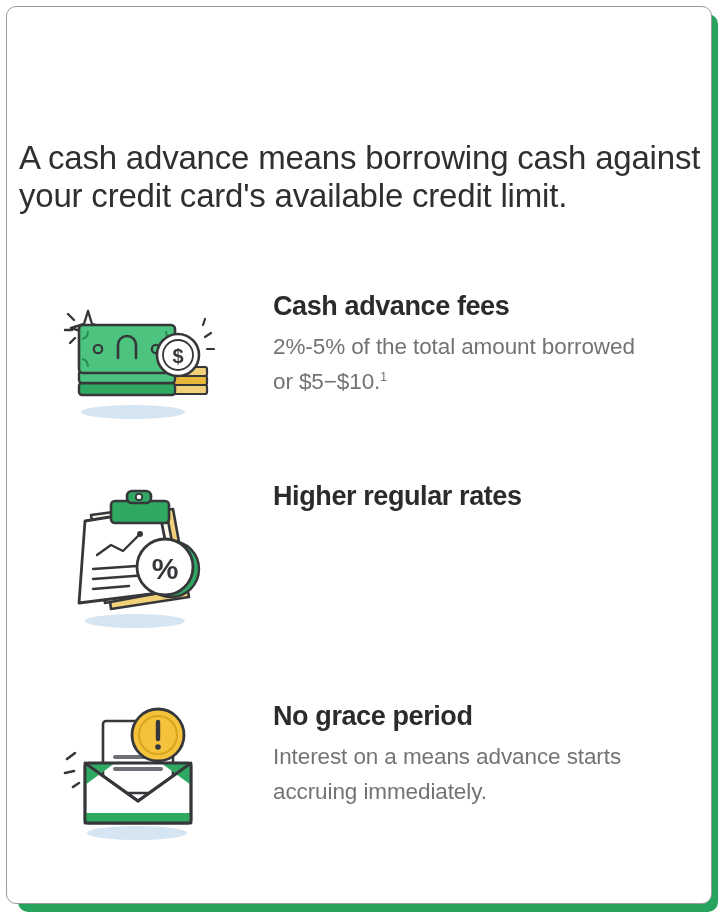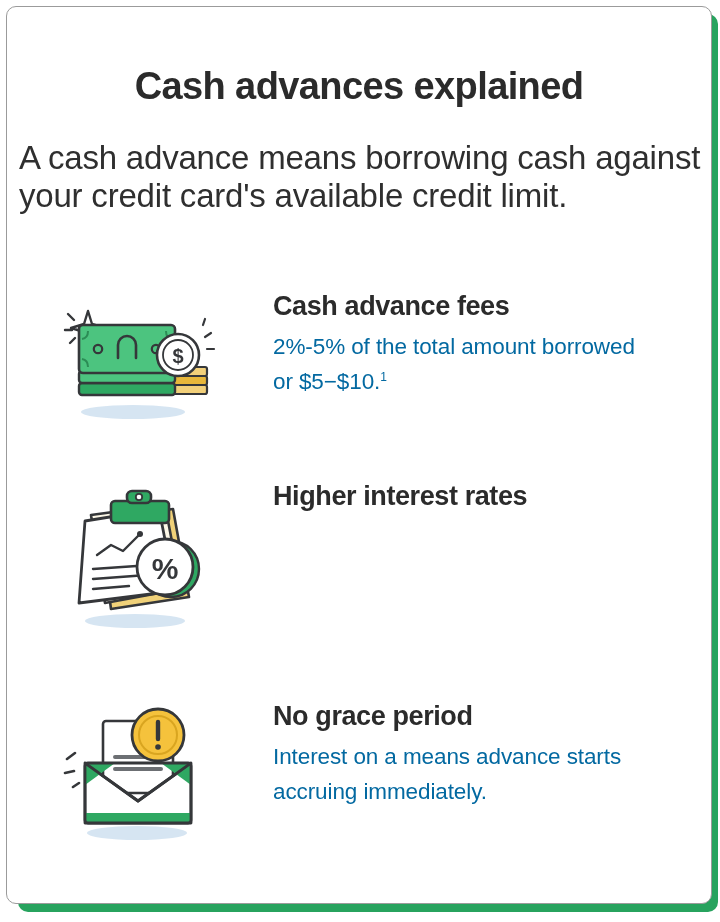--- a/index.html
+++ b/index.html
@@ -104,21 +104,21 @@
     font-weight: 700;
     color: #2b2b2b;
     letter-spacing: -0.4px;
     line-height: 34px;
   }
 
   .row-body {
     margin-top: 6px;
     font-size: 22.5px;
     line-height: 35px;
-    color: #0369a1;
+    color: #737373;
     letter-spacing: -0.1px;
     max-width: 375px;
   }
 
   .fn {
     font-size: 12px;
     vertical-align: super;
     line-height: 0;
   }
 
@@ -127,21 +127,20 @@
 </head>
 <body>
 
 <div class="stage">
 
   <div class="accent-shadow"></div>
 
   <div class="card">
     <div class="card-inner">
 
-      <h1 class="page-title">Cash advances explained</h1>
 
       <p class="intro">A cash advance means borrowing cash against your credit card's available credit limit.</p>
 
       <div class="row" id="row-0">
         <div class="icon-cell">
           <svg width="170" height="130" viewBox="0 0 170 130" aria-hidden="true">
 
             <ellipse cx="78" cy="117" rx="52" ry="7" fill="#cfe0f0" opacity="0.85"></ellipse>
 
             <path d="M33 16 L37 29 L50 33 L37 37 L33 50 L29 37 L16 33 L29 29 Z" fill="#ffffff" stroke="#35373a" stroke-width="2.4" stroke-linejoin="round"></path>
@@ -196,21 +195,21 @@
             <circle cx="85" cy="49" r="3" fill="#35373a"></circle>
 
             <path d="M38 84 L96 80 M38 94 L92 90 M38 104 L74 101" stroke="#35373a" stroke-width="2.4" stroke-linecap="round" fill="none"></path>
 
             <circle cx="116" cy="84" r="28" fill="#2fa862" stroke="#35373a" stroke-width="2.4"></circle>
             <circle cx="110" cy="82" r="28" fill="#ffffff" stroke="#35373a" stroke-width="2.8"></circle>
             <text x="110" y="94" text-anchor="middle" font-family="'Liberation Sans', sans-serif" font-size="30" font-weight="700" fill="#35373a">%</text>
           </svg>
         </div>
         <div class="text-cell">
-          <div class="row-title">Higher interest rates</div>
+          <div class="row-title">Higher regular rates</div>
         </div>
       </div>
 
       <div class="row" id="row-2">
         <div class="icon-cell">
           <svg width="170" height="140" viewBox="0 0 170 140" aria-hidden="true">
             <ellipse cx="82" cy="128" rx="50" ry="7" fill="#cfe0f0" opacity="0.85"></ellipse>
 
             <rect x="48" y="16" width="70" height="72" rx="3" fill="#ffffff" stroke="#35373a" stroke-width="2.6"></rect>
             <path d="M60 52 L106 52 M60 64 L106 64" stroke="#6c6f73" stroke-width="4" stroke-linecap="round" fill="none"></path>

